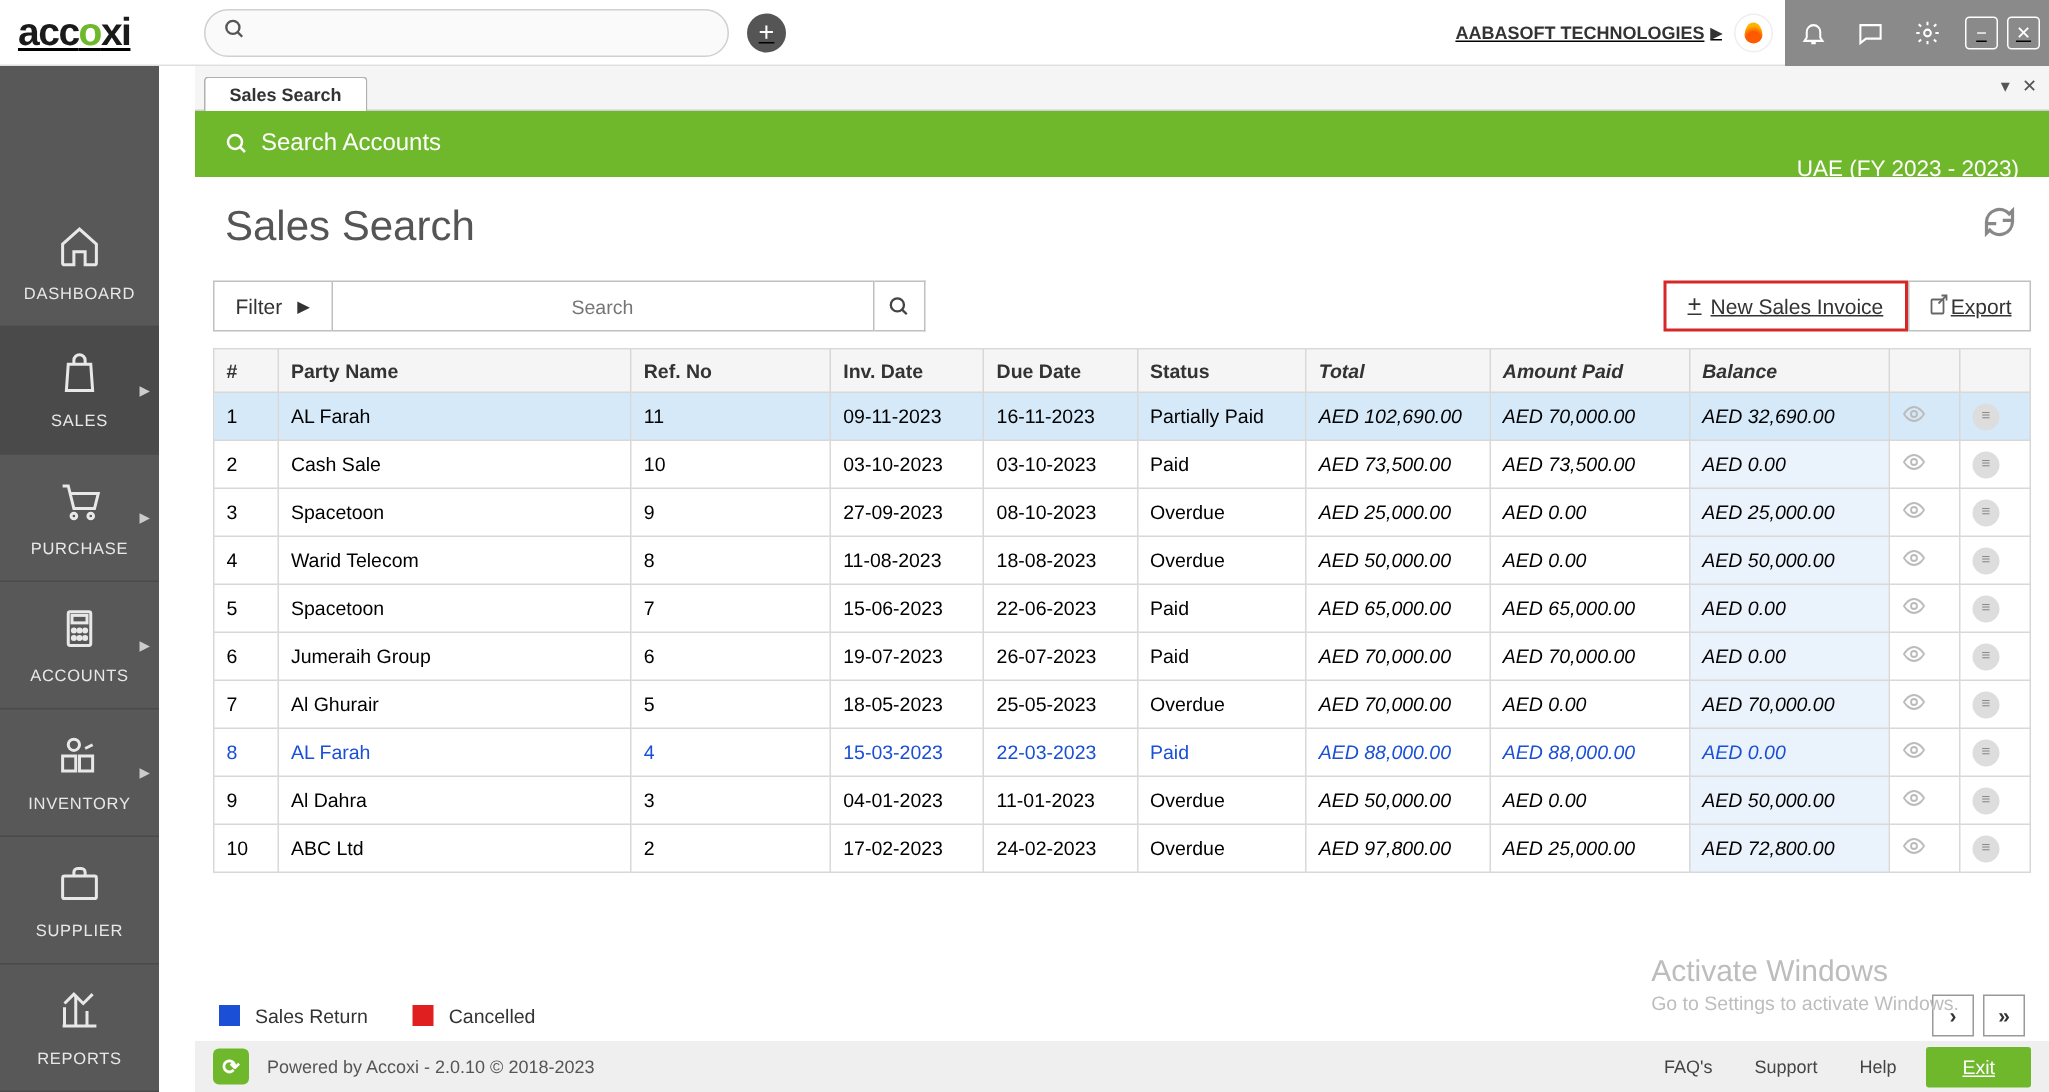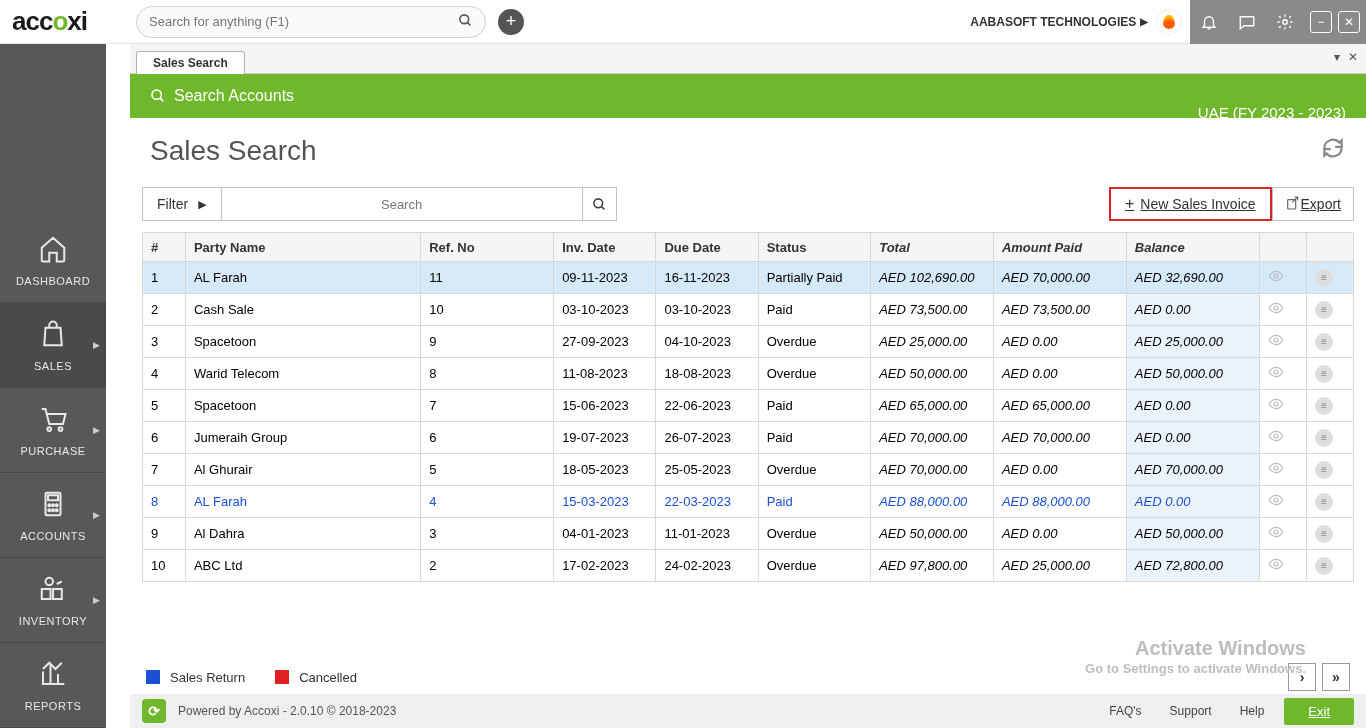--- a/index.html
+++ b/index.html
@@ -1,19 +1,19 @@
 <!DOCTYPE html>
 <html><head>
 <meta charset="utf-8">
 <style>
 * { margin: 0; padding: 0; box-sizing: border-box; font-family: 'Segoe UI', Tahoma, sans-serif; }
 body { width: 1366px; height: 728px; overflow: hidden; background: #fff; position: relative; }
 
 
-.topbar { height: 44px; display: flex; align-items: center; background: #fff; border-bottom: 1px solid #e0e0e0; }
+.topbar { height: 44px; display: flex; align-items: center; background: #fff; border-bottom: 1px solid #e0e0e0; text-decoration: underline; }
 .logo { width: 130px; padding: 0 12px; font-size: 26px; font-weight: 700; color: #1a1a1a; letter-spacing: -1px; }
 .logo span.x { color: #6fb82b; }
 .global-search { flex: 0 0 350px; height: 32px; border: 1px solid #d0d0d0; border-radius: 16px; display: flex; align-items: center; padding: 0 12px; margin-left: 6px; background: #fafafa; }
 .global-search input { flex: 1; border: none; outline: none; background: transparent; font-size: 13px; color: #666; }
 .global-search .sicon { color: #555; font-size: 15px; }
 .add-btn { width: 26px; height: 26px; border-radius: 50%; background: #555; color: #fff; display: flex; align-items: center; justify-content: center; margin-left: 12px; font-size: 18px; cursor: pointer; }
 .topbar-spacer { flex: 1; }
 .company { font-size: 12px; font-weight: 600; color: #333; margin-right: 8px; display: flex; align-items: center; }
 .company .chev { margin-left: 4px; font-size: 10px; }
 .flame { width: 26px; height: 26px; border-radius: 50%; background: #fff; border: 1px solid #eee; display: flex; align-items: center; justify-content: center; margin-right: 8px; }
@@ -93,32 +93,31 @@
 .pager-btn { border: 1px solid #999; width: 28px; height: 28px; display: flex; align-items: center; justify-content: center; cursor: pointer; font-size: 14px; font-weight: bold; }
 
 
 .footer { height: 34px; background: #efefef; display: flex; align-items: center; padding: 0 12px; font-size: 12px; color: #555; gap: 12px; }
 .footer .logo-sm { width: 24px; height: 24px; background: #6fb82b; border-radius: 4px; display: flex; align-items: center; justify-content: center; color: #fff; font-weight: bold; font-size: 14px; }
 .footer-spacer { flex: 1; }
 .footer a { color: #444; text-decoration: none; margin: 0 8px; cursor: pointer; }
 .exit-btn { background: #6fb82b; color: #fff; padding: 6px 24px; border-radius: 2px; cursor: pointer; font-size: 13px; text-decoration: underline; }
 
 
-.watermark { position: absolute; right: 60px; bottom: 50px; color: #bdbdbd; font-size: 20px; pointer-events: none; text-align: right; line-height: 1.3; font-weight: bold; }
+.watermark { position: absolute; right: 60px; bottom: 50px; color: #bdbdbd; font-size: 20px; pointer-events: none; text-align: left; line-height: 1.3; }
 .watermark .sub { font-size: 13px; }
 </style>
 </head>
 <body>
 
 <div class="topbar">
   <div class="logo">
     <span>acc</span><span class="x">o</span><span>xi</span>
   </div>
   <div class="global-search">
-    <input placeholder="Search for anything (F1)" style="">
     <span class="sicon">
       <svg width="15" height="15" viewBox="0 0 24 24" fill="none" stroke="currentColor" stroke-width="2.5">
           <circle cx="10" cy="10" r="7"></circle>
           <line x1="20" y1="20" x2="15" y2="15"></line>
         </svg>
     </span>
   </div>
   <div class="add-btn">+</div>
   <div class="topbar-spacer"></div>
   <div class="company">
@@ -193,20 +192,27 @@
   </div>
   <div class="nav-item">
     <div class="nicon"><svg width="30" height="30" viewBox="0 0 24 24" fill="none" stroke="currentColor" stroke-width="1.6">
           <rect x="3" y="12" width="7" height="8"></rect>
           <rect x="12" y="12" width="7" height="8"></rect>
           <circle cx="9" cy="6" r="3"></circle>
           <path d="M15 8l4-2"></path>
         </svg></div>
     <div class="nlabel">INVENTORY</div>
     <span class="chev-r">▶</span>
+  </div>
+  <div class="nav-item">
+    <div class="nicon"><svg width="30" height="30" viewBox="0 0 24 24" fill="none" stroke="currentColor" stroke-width="1.6">
+          <rect x="3" y="8" width="18" height="12" rx="1"></rect>
+          <path d="M9 8V6a2 2 0 012-2h2a2 2 0 012 2v2"></path>
+        </svg></div>
+    <div class="nlabel">SUPPLIER</div>
   </div>
   <div class="nav-item">
     <div class="nicon"><svg width="30" height="30" viewBox="0 0 24 24" fill="none" stroke="currentColor" stroke-width="1.6">
           <path d="M4 20V10M10 20V4M16 20v-8M21 20H3"></path>
           <path d="M4 8l5-5 5 5 5-5"></path>
         </svg></div>
     <div class="nlabel">REPORTS</div>
   </div>
 </div>
 
@@ -332,21 +338,21 @@
                   <path d="M2 12s4-7 10-7 10 7 10 7-4 7-10 7-10-7-10-7z"></path>
                   <circle cx="12" cy="12" r="3"></circle>
                 </svg></span></td>
             <td class="ctr"><span class="menu-ico">≡</span></td>
           </tr>
           <tr>
             <td class="ctr">3</td>
             <td>Spacetoon</td>
             <td>9</td>
             <td>27-09-2023</td>
-            <td>04-10-2023</td>
+            <td>08-10-2023</td>
             <td>Overdue</td>
             <td class="num">AED 25,000.00</td>
             <td class="num">AED 0.00</td>
             <td class="num bal-cell">AED 25,000.00</td>
             <td class="ctr"><span class="eye-ico"><svg width="16" height="16" viewBox="0 0 24 24" fill="none" stroke="currentColor" stroke-width="1.8">
                   <path d="M2 12s4-7 10-7 10 7 10 7-4 7-10 7-10-7-10-7z"></path>
                   <circle cx="12" cy="12" r="3"></circle>
                 </svg></span></td>
             <td class="ctr"><span class="menu-ico">≡</span></td>
           </tr>

